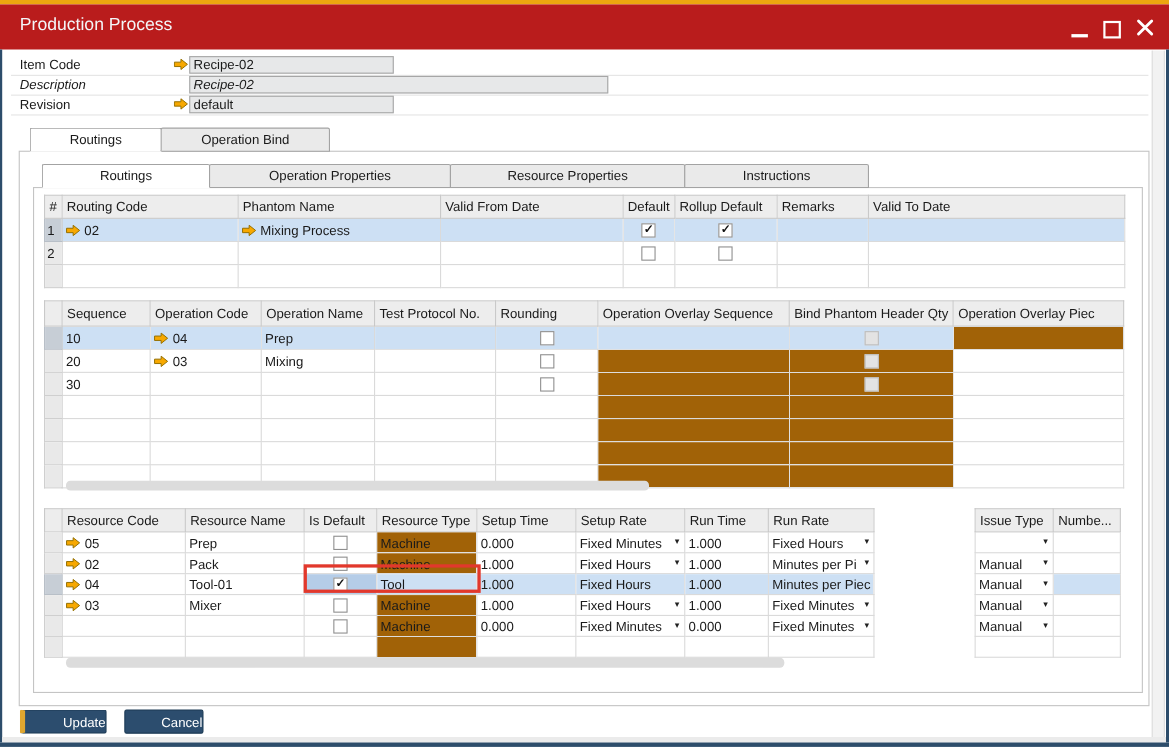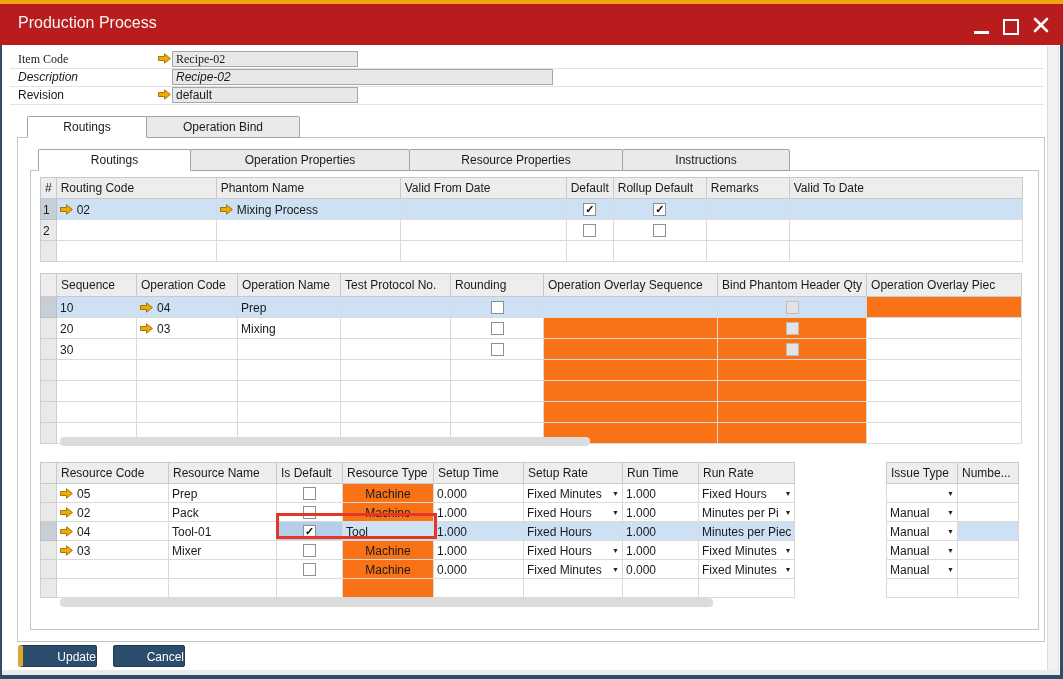--- a/index.html
+++ b/index.html
@@ -17,21 +17,21 @@
   #btn-close{right:14px;top:13px;width:16px;height:16px;}
   #border-left{left:0;top:45px;width:2px;height:630px;background:#2D4D6B;}
   #border-right{left:1060px;top:45px;width:3px;height:630px;background:#2D4D6B;}
   #border-bottom{left:0;top:675px;width:1063px;height:4px;background:#2D4D6B;}
   #bottom-gray{left:2px;top:670px;width:1058px;height:5px;background:#EBEBEB;}
   #vscroll{left:1047px;top:46px;width:10px;height:624px;background:#F2F2F2;
            border-left:1px solid #DCDCDC;border-right:1px solid #DCDCDC;}
 
   
   .form-row{position:absolute;left:10px;width:1034px;height:18px;border-bottom:1px solid #E4E4E4;}
-  #form-row-0{top:50px;font-family:Liberation Serif, serif;} #form-row-1{top:68px;font-style:italic;} #form-row-2{top:86px;}
+  #form-row-0{top:50px;} #form-row-1{top:68px;font-style:italic;} #form-row-2{top:86px;}
   .form-label{position:absolute;left:8px;top:2px;}
   .form-arrow{position:absolute;left:148px;top:3px;line-height:0;}
   .form-field{position:absolute;left:162px;top:1px;height:14px;line-height:14px;
               background:#E7E8E9;border:1px solid #A6A6A6;padding:0 3px;overflow:hidden;white-space:nowrap;}
   .fw-s{width:178px;} .fw-l{width:373px;}
 
   
   .tab{position:absolute;height:22px;line-height:21px;text-align:center;box-sizing:border-box;
        background:#EAEAEA;border:1px solid #A3A3A3;border-radius:2px 2px 0 0;z-index:2;overflow:hidden;}
   .tab.active{background:#fff;border-bottom-color:#fff;z-index:3;}
@@ -53,21 +53,21 @@
   table.grid{border-collapse:collapse;table-layout:fixed;border:1px solid #B5B5B5;}
   .grid th{height:20px;background:#EDEDED;border:1px solid #C9C9C9;font-weight:normal;
            text-align:left;padding:0 4px;overflow:hidden;white-space:nowrap;}
   #tbl-operations th{height:22px;}
   .grid td{height:20px;border:1px solid #DADADA;padding:0 3px;overflow:hidden;
            white-space:nowrap;position:relative;}
   #tbl-resources td,#tbl-resources-right td{height:18px;}
   td.rowhead{background:#E9E9E9;border-color:#CFCFCF;padding:0 2px;}
   td.rowheadsel{background:#C7CED6;border-color:#B8BFC7;padding:0 2px;}
   td.bg-sel{background:#CDE0F4;}
-  td.bg-dis{background:#f97316;text-align:center;}
+  td.bg-dis{background:#a16207;}
   td.bg-selcell{background:#B5CDE8;}
   td.num{text-align:left;}
   .cb{width:13px;height:13px;box-sizing:border-box;background:#fff;border:1px solid #8F8F8F;
       margin:0 auto;position:relative;}
   .cb.checked::after{content:"\2713";position:absolute;left:1px;top:-1px;font-size:11px;
       font-weight:bold;color:#111;line-height:13px;}
   .cb.disabled{background:#E3E3E3;border-color:#BDBDBD;}
   .dd{position:absolute;right:3px;top:50%;transform:translateY(-50%);font-size:7px;color:#222;}
   .linkarrow{display:inline-block;vertical-align:middle;margin-right:4px;line-height:0;}
   .celltxt{vertical-align:middle;}

